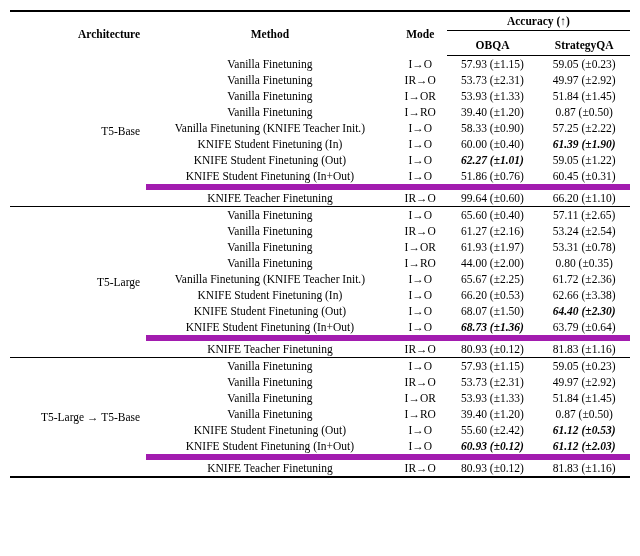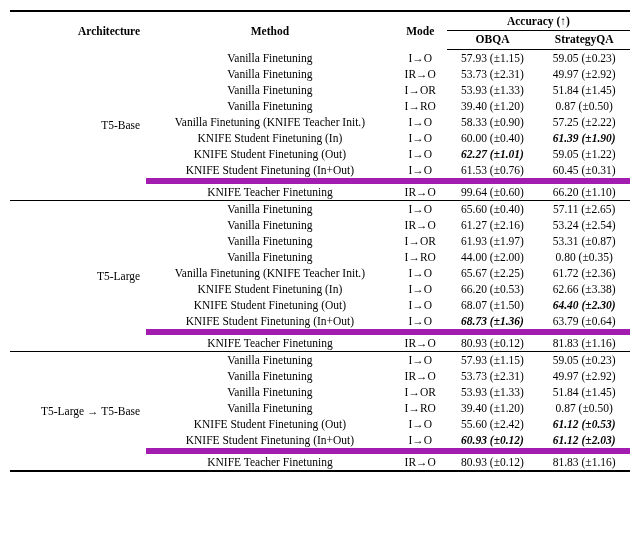--- a/index.html
+++ b/index.html
@@ -16,21 +16,21 @@
       border-collapse: collapse;
       border-top: 2px solid #000;
       border-bottom: 2px solid #000;
     }
     thead tr:first-child th {
       border-bottom: none;
       padding: 3px 6px;
     }
     thead tr:last-child th {
       border-bottom: 1px solid #000;
-      padding: 2px 6px 4px 6px;
+      padding: 8px 6px 4px 6px;
     }
     thead tr:first-child th.accuracy-header {
       border-bottom: 1px solid #000;
     }
     th, td {
       text-align: center;
       padding: 2px 6px;
       vertical-align: middle;
     }
     th.left-align, td.left-align {
@@ -105,21 +105,21 @@
       </tr>
       <tr>
         <td>KNIFE Student Finetuning (Out)</td>
         <td>I→O</td>
         <td class="bold">62.27 (±1.01)</td>
         <td>59.05 (±1.22)</td>
       </tr>
       <tr>
         <td>KNIFE Student Finetuning (In+Out)</td>
         <td>I→O</td>
-        <td>61.53 (±0.76)</td>
+        <td>51.86 (±0.76)</td>
         <td>60.45 (±0.31)</td>
       </tr>
       <tr class="knife-teacher-row">
         <td>KNIFE Teacher Finetuning</td>
         <td>IR→O</td>
         <td>99.64 (±0.60)</td>
         <td>66.20 (±1.10)</td>
       </tr>
       <tr class="section-separator">
         <td rowspan="9" class="arch-cell">T5-Large</td>
@@ -131,21 +131,21 @@
       <tr>
         <td>Vanilla Finetuning</td>
         <td>IR→O</td>
         <td>61.27 (±2.16)</td>
         <td>53.24 (±2.54)</td>
       </tr>
       <tr>
         <td>Vanilla Finetuning</td>
         <td>I→OR</td>
         <td>61.93 (±1.97)</td>
-        <td>53.31 (±0.87)</td>
+        <td>53.31 (±0.78)</td>
       </tr>
       <tr>
         <td>Vanilla Finetuning</td>
         <td>I→RO</td>
         <td>44.00 (±2.00)</td>
         <td>0.80 (±0.35)</td>
       </tr>
       <tr>
         <td>Vanilla Finetuning (KNIFE Teacher Init.)</td>
         <td>I→O</td>

